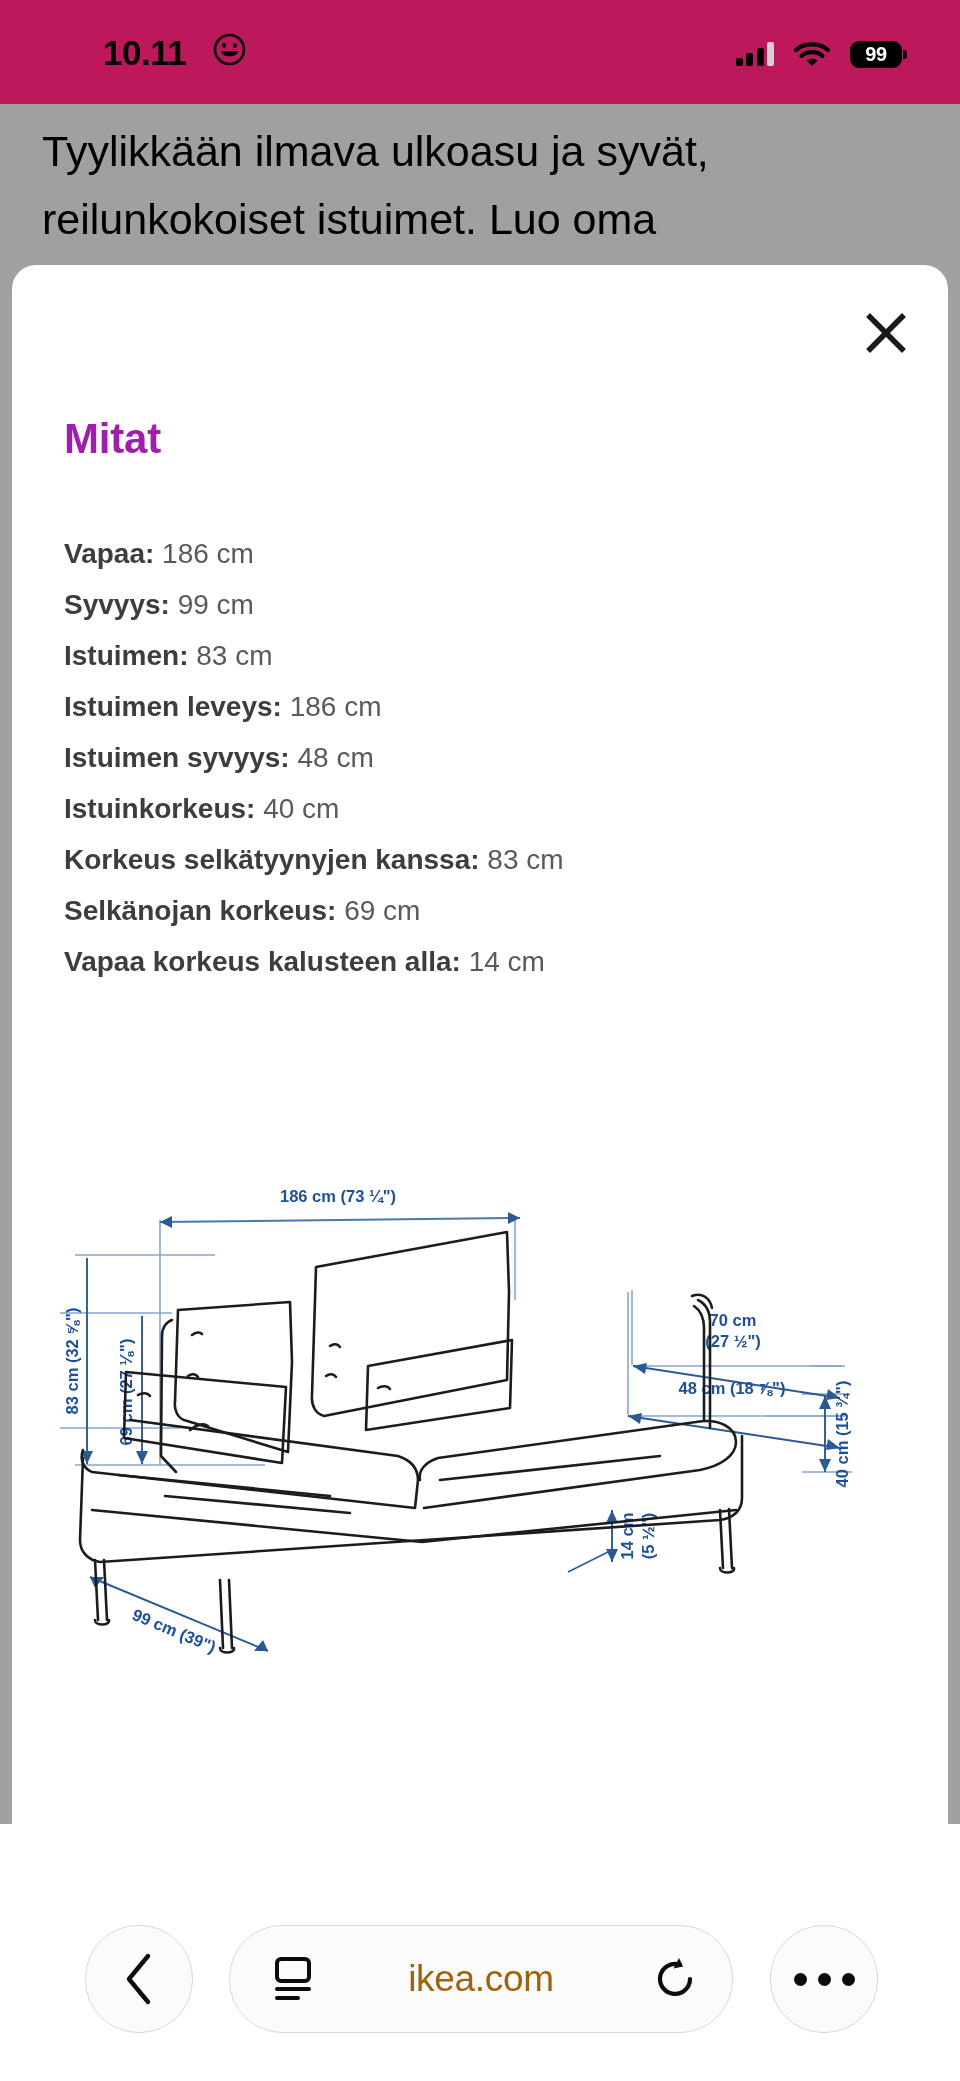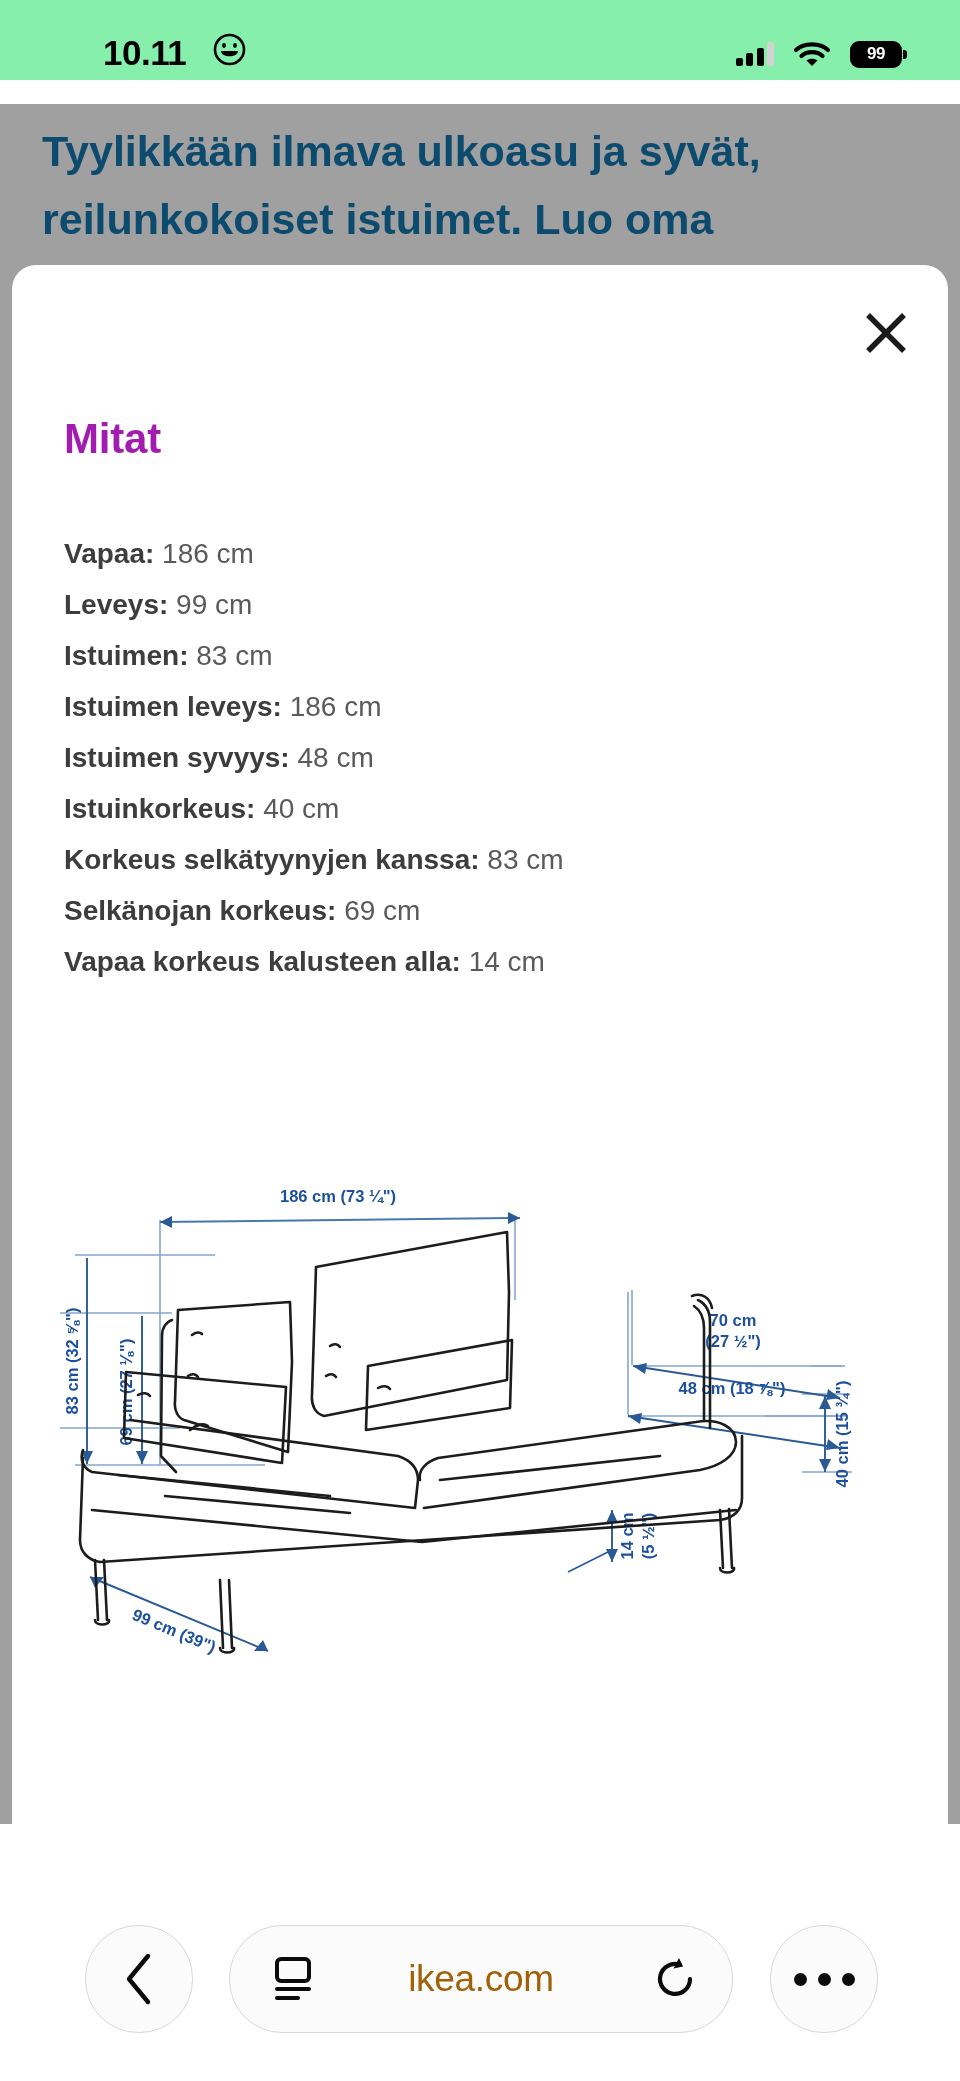--- a/index.html
+++ b/index.html
@@ -13,22 +13,22 @@
     position: relative;
     overflow: hidden;
     font-family: "Liberation Sans", sans-serif;
     -webkit-font-smoothing: antialiased;
   }
 
   
   .statusbar {
     position: absolute;
     left: 0; top: 0;
-    width: 960px; height: 80px;
-    background: #86efac;
+    width: 960px; height: 104px;
+    background: #be185d;
     z-index: 40;
   }
   .sb-time {
     position: absolute;
     left: 103px; top: 34px;
     font-size: 35px;
     font-weight: bold;
     letter-spacing: -0.5px;
     color: #000;
     line-height: 38px;
@@ -76,41 +76,41 @@
   .battery::after {
     content: "";
     position: absolute;
     right: -5px; top: 9px;
     width: 4px; height: 9px;
     background: #000;
     border-radius: 0 3px 3px 0;
   }
   .battery span {
     color: #fff;
-    font-size: 17px;
+    font-size: 20px;
     font-weight: bold;
     letter-spacing: -0.4px;
   }
 
   
   .page-behind {
     position: absolute;
     left: 0; top: 104px;
     width: 960px; height: 1720px;
     background: #a0a0a0;
     z-index: 5;
   }
   .behind-text {
     position: absolute;
     left: 42px; top: 13px;
     width: 880px;
     font-size: 43px;
     line-height: 68px;
-    color: #0c4a6e;
-    font-weight: bold;
+    color: #000000;
+    font-weight: normal;
   }
 
   
   .sheet {
     position: absolute;
     left: 12px; top: 265px;
     width: 936px;
     height: 1630px;
     background: #ffffff;
     border-radius: 24px 24px 0 0;
@@ -253,21 +253,21 @@
 </div>
 
 <div class="sheet-title">Mitat</div>
 
 <div class="spec-list">
   <div class="spec-row">
     <span class="k">Vapaa:</span>
     <span class="v">186 cm</span>
   </div>
   <div class="spec-row">
-    <span class="k">Leveys:</span>
+    <span class="k">Syvyys:</span>
     <span class="v">99 cm</span>
   </div>
   <div class="spec-row">
     <span class="k">Istuimen:</span>
     <span class="v">83 cm</span>
   </div>
   <div class="spec-row">
     <span class="k">Istuimen leveys:</span>
     <span class="v">186 cm</span>
   </div>

